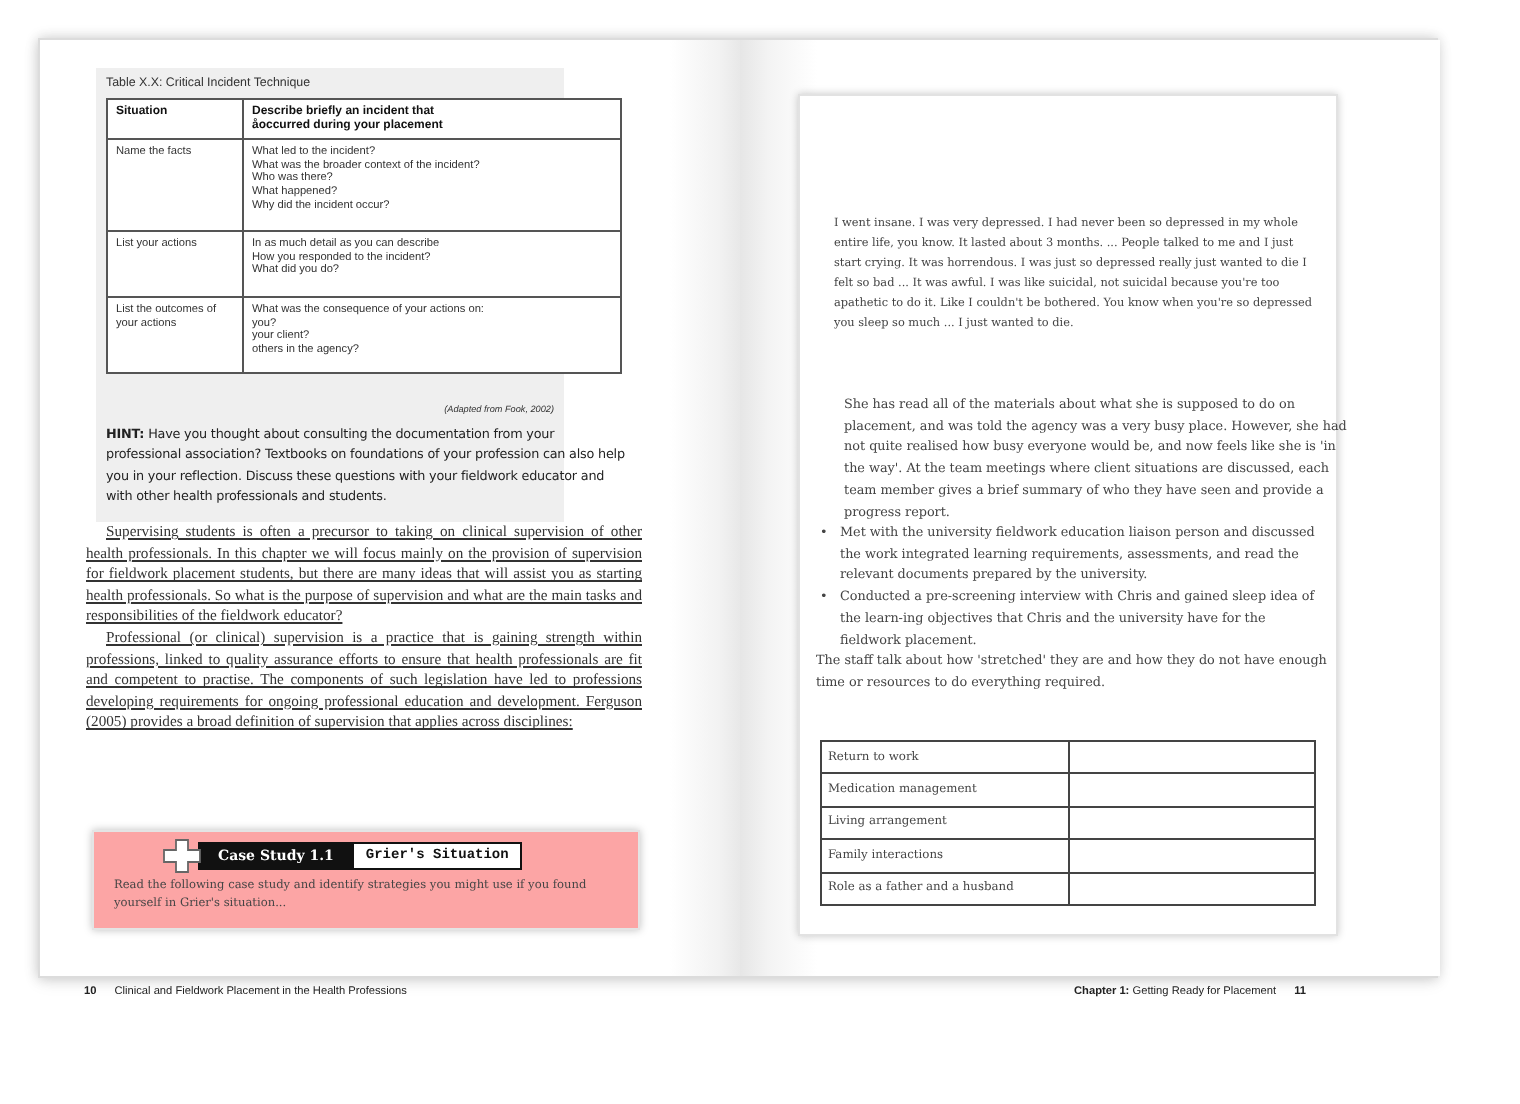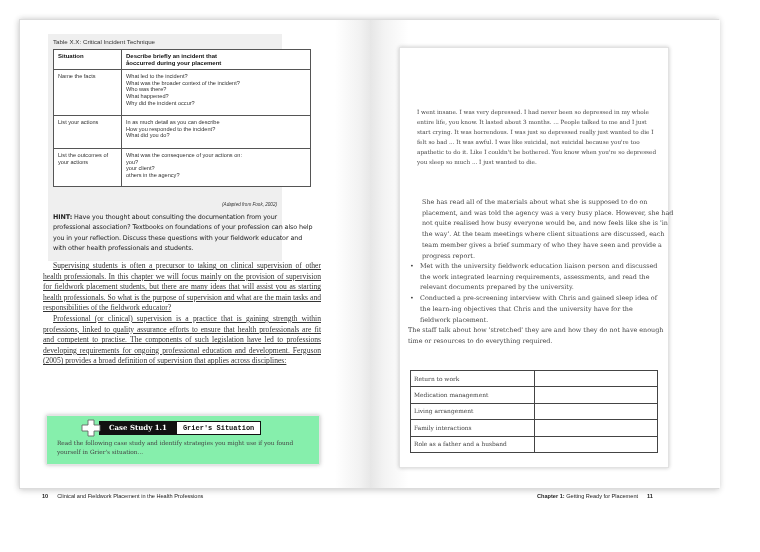--- a/index.html
+++ b/index.html
@@ -46,21 +46,21 @@
   .body-text {
     position: absolute; left: 43px; top: 261px; width: 278px;
     font-family: "Liberation Serif", serif; font-size: 7.6px; line-height: 10.6px; color: #333;
     text-align: justify;
     text-decoration: underline;
   }
   .body-text p { text-indent: 10px; }
 
   .case-box {
     position: absolute; left: 46px; top: 415px; width: 274px; height: 50px;
-    background: #86efac; box-shadow: 0 0 4px rgba(0,0,0,0.25); border: 1px solid #e4e4e4;
+    background: #fca5a5; box-shadow: 0 0 4px rgba(0,0,0,0.25); border: 1px solid #e4e4e4;
   }
   .case-header { position: absolute; left: 34px; top: 4px; height: 16px; display: flex; align-items: center; }
   .plus-icon { width: 20px; height: 18px; position: relative; margin-right: -2px; }
   .case-label {
     background: #111; color: #fff; font-family: "DejaVu Serif", serif; font-weight: bold;
     font-size: 7px; height: 14px; line-height: 14px; padding: 0 9px 0 10px;
   }
   .case-title {
     background: #fff; color: #111; font-family: Liberation Mono, monospace; font-weight: bold; border: 0.8px solid #111;
     font-size: 7px; height: 14px; line-height: 12.5px; padding: 0 6px;

